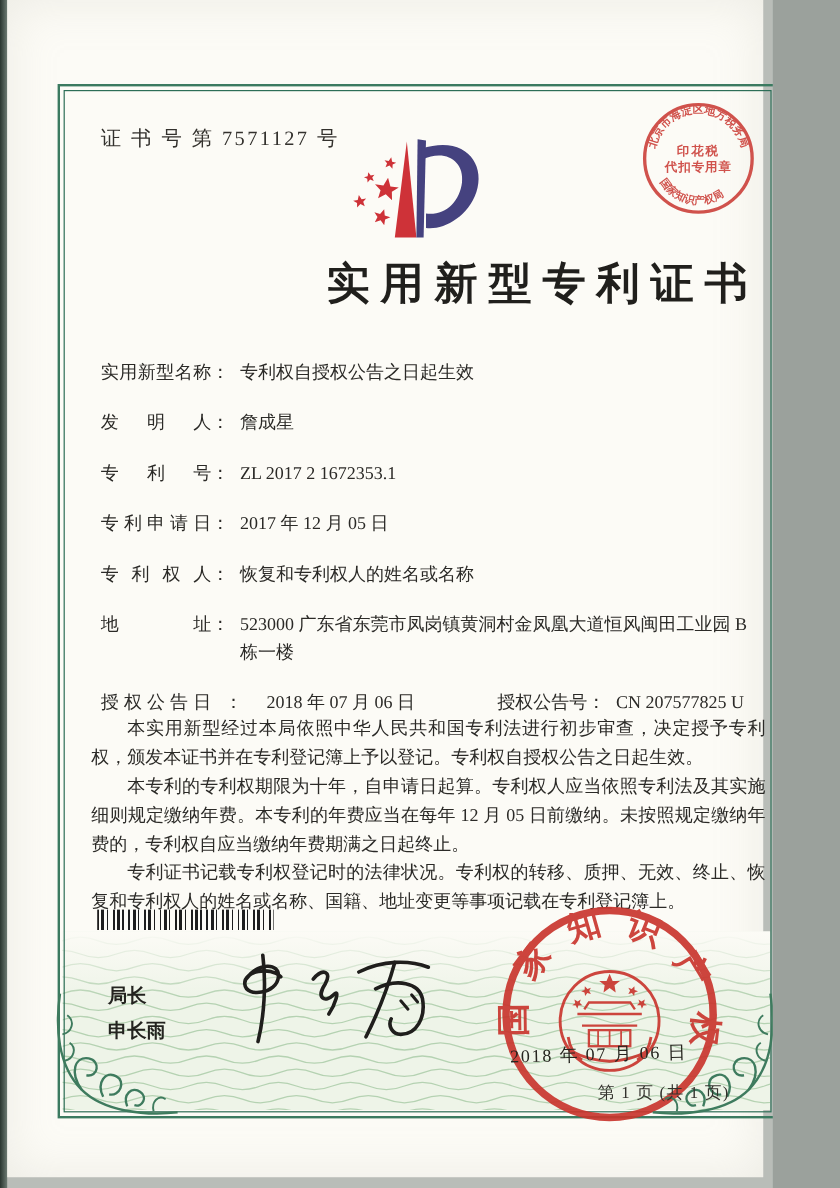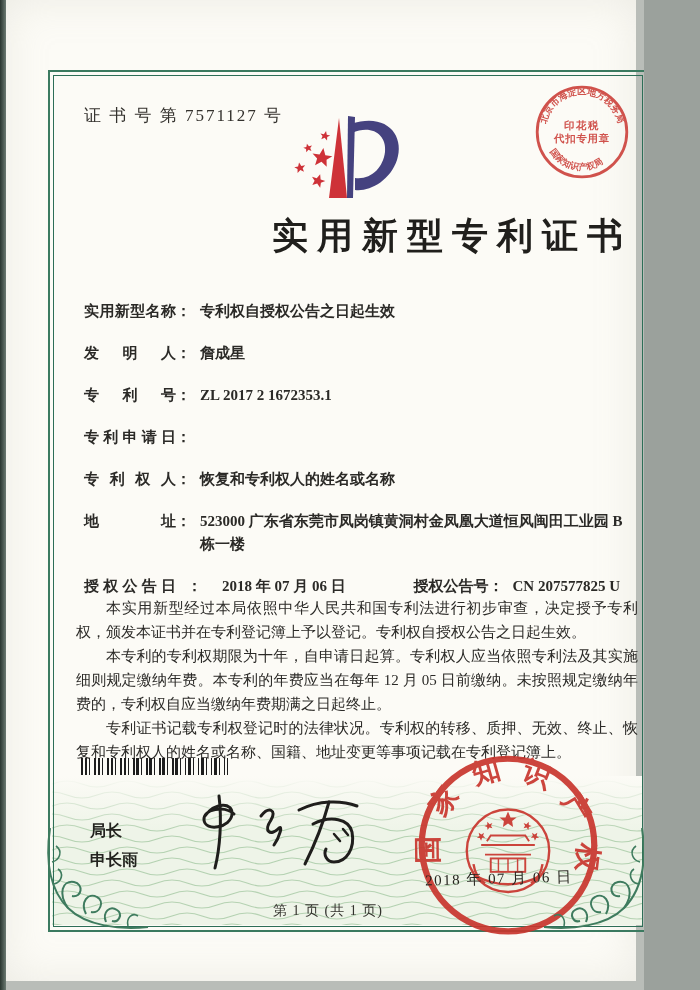--- a/index.html
+++ b/index.html
@@ -7,21 +7,21 @@
   .stage{position:relative;width:644px;height:990px;overflow:hidden;background:#b9bdb8;}
   .edge-left{position:absolute;left:0;top:0;width:6px;height:990px;background:linear-gradient(90deg,#29352f,#6c7a72);}
   .paper{position:absolute;left:6px;top:0;right:8px;bottom:9px;background:#fcfbf6;box-shadow:inset 0 0 40px rgba(190,190,175,.25);}
   
   .frame-outer{position:absolute;left:42px;top:70px;width:596px;height:858px;border:2px solid #3b7a60;}
   .frame-inner{position:absolute;left:3px;top:3px;right:3px;bottom:3px;border:1px solid #2d6e57;}
   .cert-no{position:absolute;left:78px;top:104px;font-size:17px;color:#33312d;letter-spacing:2px;}
   .title{position:absolute;left:30px;top:212px;width:596px;text-align:right;font-size:36px;font-weight:bold;color:#201f1c;letter-spacing:9px;}
   
   .fields{position:absolute;left:78px;top:300px;width:540px;color:#2b2a27;}
-  .frow{display:flex;align-items:flex-start;font-size:15px;line-height:23px;margin-bottom:19px;font-weight:bold;}
+  .frow{display:flex;align-items:flex-start;font-size:15px;line-height:23px;margin-bottom:19px;}
   .flabel{flex:none;width:92px;text-align:justify;text-align-last:justify;}
   .fcolon{flex:none;}
   .fvalue{flex:1 1 auto;margin-left:9px;max-width:430px;}
   .grant{margin-top:2px;gap:11px;}
   .grant .fvalue{max-width:215px;}
   .grant-right{margin-left:auto;display:flex;padding-right:4px;}
   .grant-right .fvalue{margin-left:9px;}
   
   .paras{position:absolute;left:70px;top:596px;width:562px;font-size:15px;line-height:24px;color:#2b2a27;text-align:justify;}
   .paras p{margin:0;text-indent:2em;}
@@ -33,21 +33,21 @@
   .band{position:absolute;left:46px;top:776px;width:590px;height:149px;overflow:hidden;}
   .band-fade{position:absolute;left:0;top:0;width:100%;height:55px;background:linear-gradient(#fcfbf6,rgba(252,251,246,0));}
   
   .signer{position:absolute;left:84px;top:816px;font-size:16px;font-weight:bold;color:#23231f;line-height:29px;font-family:Liberation Serif, serif;}
   .signature{position:absolute;left:183px;top:792px;}
   
   .seal{position:absolute;left:406px;top:753px;}
   .seal-date{position:absolute;left:419px;top:869px;width:185px;font-size:15px;color:#26251f;letter-spacing:1.5px;transform:rotate(-1.5deg);white-space:nowrap;}
   .taxstamp{position:absolute;left:528px;top:84px;}
   .logo{position:absolute;left:283px;top:108px;}
-  .footer{position:absolute;left:42px;top:902px;width:560px;text-align:center;font-size:14px;color:#33322d;letter-spacing:1px;}
+  .footer{position:absolute;left:42px;top:902px;width:560px;text-align:right;font-size:14px;color:#33322d;letter-spacing:1px;}
   .orn{position:absolute;}
   .orn-left{left:34px;top:826px;}
   .orn-right{left:534px;top:826px;transform:scaleX(-1);}
   svg text{font-family:"Liberation Serif","DejaVu Serif",serif;}
 </style>
 </head>
 <body>
 
 <div class="stage">
   <div class="edge-left"></div>
@@ -134,20 +134,21 @@
         <span class="fvalue">詹成星</span>
       </div>
       <div class="frow">
         <span class="flabel">专利号</span>
           <span class="fcolon">：</span>
         <span class="fvalue">ZL 2017 2 1672353.1</span>
       </div>
       <div class="frow">
         <span class="flabel">专利申请日</span>
           <span class="fcolon">：</span>
+        <span class="fvalue">2017 年 12 月 05 日</span>
       </div>
       <div class="frow">
         <span class="flabel">专利权人</span>
           <span class="fcolon">：</span>
         <span class="fvalue">恢复和专利权人的姓名或名称</span>
       </div>
       <div class="frow">
         <span class="flabel">地址</span>
           <span class="fcolon">：</span>
         <span class="fvalue">523000 广东省东莞市凤岗镇黄洞村金凤凰大道恒风闽田工业园 B 栋一楼</span>

